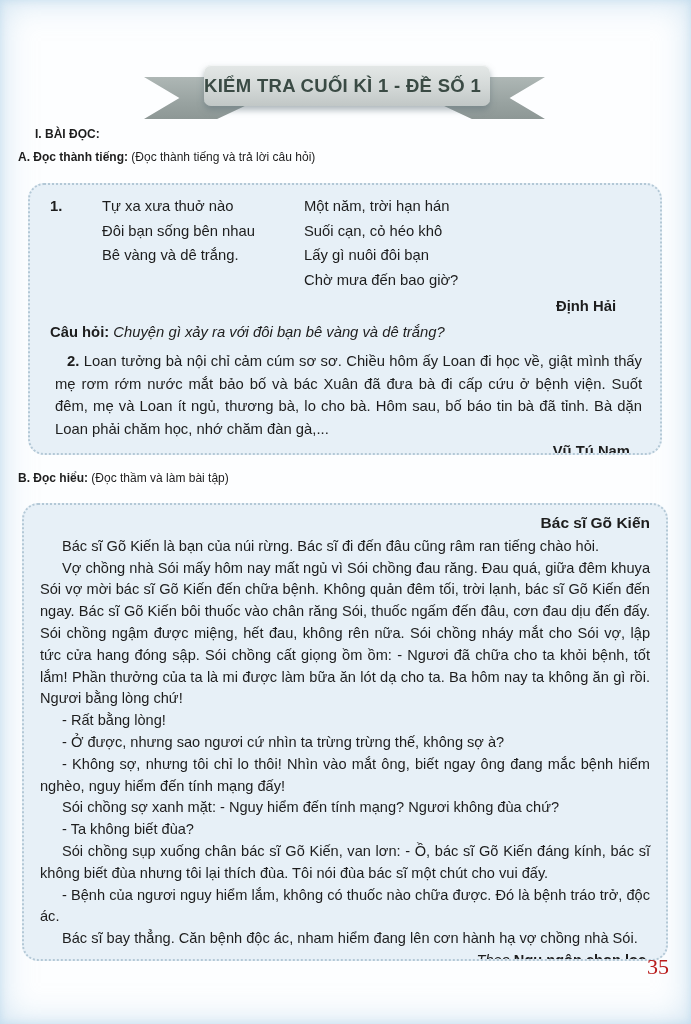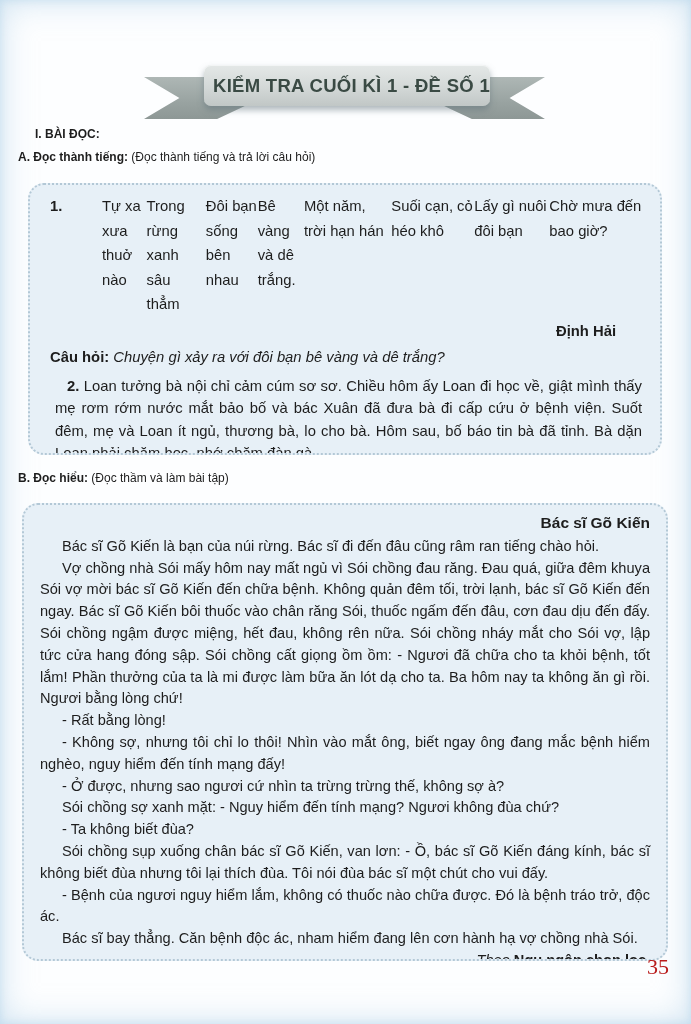--- a/index.html
+++ b/index.html
@@ -11,39 +11,39 @@
   }
   
   .banner{position:absolute;top:60px;left:0;width:100%;height:66px;}
   .tail{position:absolute;top:17px;width:118px;height:42px;
         background:linear-gradient(180deg,#aeb7b5 0%,#99a3a1 60%,#8d9795 100%);}
   .tail-left{left:144px;clip-path:polygon(0 0,62% 0,100% 50%,62% 100%,0 100%,30% 50%);}
   .tail-right{right:146px;clip-path:polygon(100% 0,38% 0,0 50%,38% 100%,100% 100%,70% 50%);}
   .plate{
     position:absolute;left:204px;top:5px;width:286px;height:41px;
     background:linear-gradient(180deg,#e4e8e7 0%,#d3d8d7 55%,#c1c7c6 100%);
-    border-radius:7px;display:flex;align-items:center;justify-content:flex-end;
+    border-radius:7px;display:flex;align-items:center;justify-content:flex-start;
     box-shadow:0 4px 6px rgba(96,114,122,.5), inset 0 1px 0 #f3f5f5;
   }
   .plate-text{font-size:18.5px;font-weight:bold;color:#3a4a44;letter-spacing:.3px;white-space:nowrap;}
   
   .h-part{position:absolute;left:35px;top:127px;font-size:12px;font-weight:bold;}
   .h-line{position:absolute;left:18px;font-size:12px;white-space:nowrap;}
   .h-a{top:150px;}
   .h-b{top:471px;}
   .h-bold{font-weight:bold;}
   
   .box{
     position:absolute;box-sizing:border-box;
     background:#e7f0f7;border:2px dotted #b3c8d6;border-radius:16px;overflow:hidden;
   }
   .box1{left:28px;top:183px;width:634px;height:272px;padding:7px 18px 4px 20px;font-size:14.8px;}
   .poemrow{display:flex;line-height:24.6px;margin-top:2px;}
   .poem-num{width:52px;font-weight:bold;}
-  .pcol{display:flex;flex-direction:row;}
+  .pcol{display:flex;flex-direction:column;}
   .pcol-1{width:202px;}
   .pcol-2{flex:1;}
   .author{text-align:right;font-weight:bold;line-height:21px;margin-top:4px;padding-right:26px;}
   .author-2{padding-right:12px;margin-top:1px;}
   .qline{line-height:21px;margin-top:5px;}
   .q-label{font-weight:bold;}
   .q-text{font-style:italic;}
   .r2{margin:7px 0 0 5px;text-align:justify;text-indent:12px;line-height:22.4px;}
   .r2-num{font-weight:bold;}
   
@@ -74,21 +74,20 @@
   <div class="h-line h-a">
     <span class="h-bold">A. Đọc thành tiếng:</span>
     <span>(Đọc thành tiếng và trả lời câu hỏi)</span>
   </div>
 
   <div class="box box1">
     <div class="poemrow">
       <div class="poem-num">1.</div>
       <div class="pcol pcol-1">
         <span>Tự xa xưa thuở nào</span>
-        <span>Trong rừng xanh sâu thẳm</span>
         <span>Đôi bạn sống bên nhau</span>
         <span>Bê vàng và dê trắng.</span>
       </div>
       <div class="pcol pcol-2">
         <span>Một năm, trời hạn hán</span>
         <span>Suối cạn, cỏ héo khô</span>
         <span>Lấy gì nuôi đôi bạn</span>
         <span>Chờ mưa đến bao giờ?</span>
       </div>
     </div>
@@ -108,22 +107,22 @@
   <div class="h-line h-b">
     <span class="h-bold">B. Đọc hiểu:</span>
     <span>(Đọc thầm và làm bài tập)</span>
   </div>
 
   <div class="box box2">
     <div class="story-title">Bác sĩ Gõ Kiến</div>
     <p class="story-p">Bác sĩ Gõ Kiến là bạn của núi rừng. Bác sĩ đi đến đâu cũng râm ran tiếng chào hỏi.</p>
     <p class="story-p">Vợ chồng nhà Sói mấy hôm nay mất ngủ vì Sói chồng đau răng. Đau quá, giữa đêm khuya Sói vợ mời bác sĩ Gõ Kiến đến chữa bệnh. Không quản đêm tối, trời lạnh, bác sĩ Gõ Kiến đến ngay. Bác sĩ Gõ Kiến bôi thuốc vào chân răng Sói, thuốc ngấm đến đâu, cơn đau dịu đến đấy. Sói chồng ngậm được miệng, hết đau, không rên nữa. Sói chồng nháy mắt cho Sói vợ, lập tức cửa hang đóng sập. Sói chồng cất giọng ồm ồm: - Ngươi đã chữa cho ta khỏi bệnh, tốt lắm! Phần thưởng của ta là mi được làm bữa ăn lót dạ cho ta. Ba hôm nay ta không ăn gì rồi. Ngươi bằng lòng chứ!</p>
     <p class="story-p">- Rất bằng lòng!</p>
+    <p class="story-p">- Ở được, nhưng sao ngươi cứ nhìn ta trừng trừng thế, không sợ à?</p>
     <p class="story-p">- Không sợ, nhưng tôi chỉ lo thôi! Nhìn vào mắt ông, biết ngay ông đang mắc bệnh hiểm nghèo, nguy hiểm đến tính mạng đấy!</p>
-    <p class="story-p">- Ở được, nhưng sao ngươi cứ nhìn ta trừng trừng thế, không sợ à?</p>
     <p class="story-p">Sói chồng sợ xanh mặt: - Nguy hiểm đến tính mạng? Ngươi không đùa chứ?</p>
     <p class="story-p">- Ta không biết đùa?</p>
     <p class="story-p">Sói chồng sụp xuống chân bác sĩ Gõ Kiến, van lơn: - Ồ, bác sĩ Gõ Kiến đáng kính, bác sĩ không biết đùa nhưng tôi lại thích đùa. Tôi nói đùa bác sĩ một chút cho vui đấy.</p>
     <p class="story-p">- Bệnh của ngươi nguy hiểm lắm, không có thuốc nào chữa được. Đó là bệnh tráo trở, độc ác.</p>
     <p class="story-p">Bác sĩ bay thẳng. Căn bệnh độc ác, nham hiểm đang lên cơn hành hạ vợ chồng nhà Sói.</p>
     <p class="attr">
       <span class="attr-prefix">Theo</span>
       <span class="attr-source">Ngụ ngôn chọn lọc</span>
     </p>
   </div>

